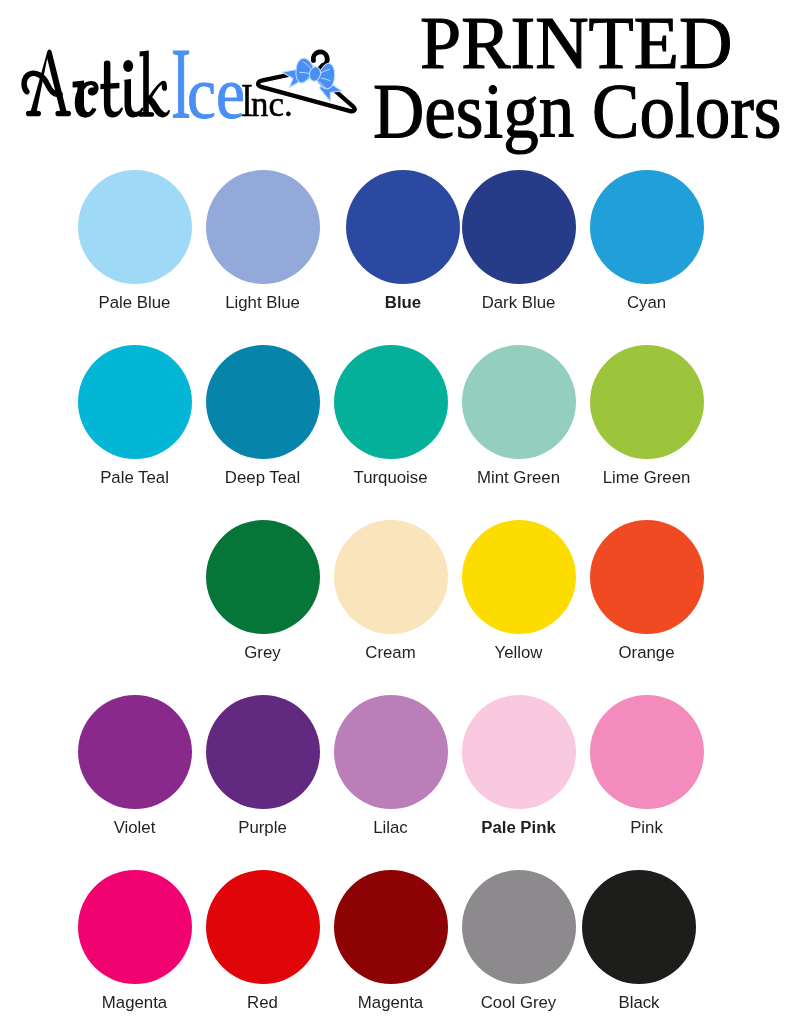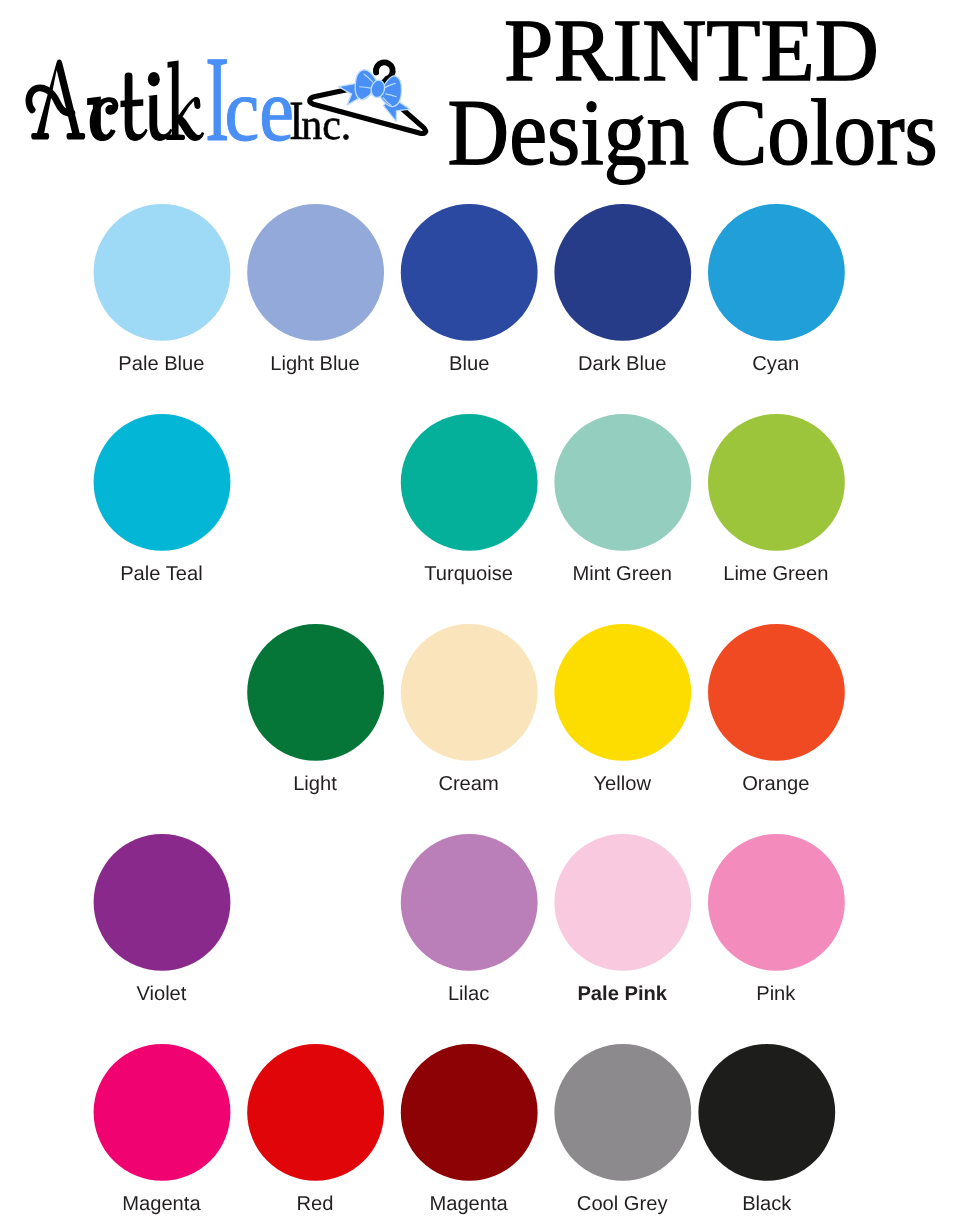--- a/index.html
+++ b/index.html
@@ -148,68 +148,76 @@
 
   <div class="grid" id="grid">
       <div class="cell" style="left: 70.5px; top: 169.7px;">
         <span class="dot" style="background: rgb(158, 217, 246);"></span>
         <div class="cap">Pale Blue</div>
       </div>
       <div class="cell" style="left: 198.5px; top: 169.7px;">
         <span class="dot" style="background: rgb(146, 169, 218);"></span>
         <div class="cap">Light Blue</div>
       </div>
-      <div class="cell" style="left: 327px; top: 169.7px;">
+      <div class="cell" style="left: 339px; top: 169.7px; font-weight: bold;">
         <span class="dot" style="background: rgb(43, 73, 160);"></span>
         <div class="cap">Blue</div>
       </div>
       <div class="cell" style="left: 454.5px; top: 169.7px;">
         <span class="dot" style="background: rgb(39, 60, 136);"></span>
         <div class="cap">Dark Blue</div>
       </div>
       <div class="cell" style="left: 582.5px; top: 169.7px;">
         <span class="dot" style="background: rgb(32, 159, 217);"></span>
         <div class="cap">Cyan</div>
       </div>
       <div class="cell" style="left: 70.5px; top: 344.7px;">
         <span class="dot" style="background: rgb(4, 182, 214);"></span>
         <div class="cap">Pale Teal</div>
       </div>
+      <div class="cell" style="left: 198.5px; top: 344.7px;">
+        <span class="dot" style="background: rgb(6, 132, 170);"></span>
+        <div class="cap">Deep Teal</div>
+      </div>
       <div class="cell" style="left: 326.5px; top: 344.7px;">
         <span class="dot" style="background: rgb(5, 176, 154);"></span>
         <div class="cap">Turquoise</div>
       </div>
       <div class="cell" style="left: 454.5px; top: 344.7px;">
         <span class="dot" style="background: rgb(147, 206, 190);"></span>
         <div class="cap">Mint Green</div>
       </div>
       <div class="cell" style="left: 582.5px; top: 344.7px;">
         <span class="dot" style="background: rgb(156, 197, 60);"></span>
         <div class="cap">Lime Green</div>
       </div>
       <div class="cell" style="left: 198.5px; top: 519.7px;">
         <span class="dot" style="background: rgb(6, 118, 56);"></span>
-        <div class="cap">Light</div>
+        <div class="cap">Grey</div>
       </div>
       <div class="cell" style="left: 326.5px; top: 519.7px;">
         <span class="dot" style="background: rgb(249, 228, 188);"></span>
         <div class="cap">Cream</div>
       </div>
       <div class="cell" style="left: 454.5px; top: 519.7px;">
         <span class="dot" style="background: rgb(253, 221, 0);"></span>
         <div class="cap">Yellow</div>
       </div>
       <div class="cell" style="left: 582.5px; top: 519.7px;">
         <span class="dot" style="background: rgb(240, 74, 35);"></span>
         <div class="cap">Orange</div>
       </div>
       <div class="cell" style="left: 70.5px; top: 694.7px;">
         <span class="dot" style="background: rgb(138, 41, 140);"></span>
         <div class="cap">Violet</div>
       </div>
+      <div class="cell" style="left: 198.5px; top: 694.7px;">
+        <span class="dot" style="background: rgb(98, 41, 128);"></span>
+        <div class="cap">Purple</div>
+      </div>
       <div class="cell" style="left: 326.5px; top: 694.7px;">
         <span class="dot" style="background: rgb(186, 126, 184);"></span>
         <div class="cap">Lilac</div>
       </div>
       <div class="cell" style="left: 454.5px; top: 694.7px; font-weight: bold;">
         <span class="dot" style="background: rgb(249, 201, 223);"></span>
         <div class="cap">Pale Pink</div>
       </div>
       <div class="cell" style="left: 582.5px; top: 694.7px;">
         <span class="dot" style="background: rgb(243, 140, 188);"></span>

